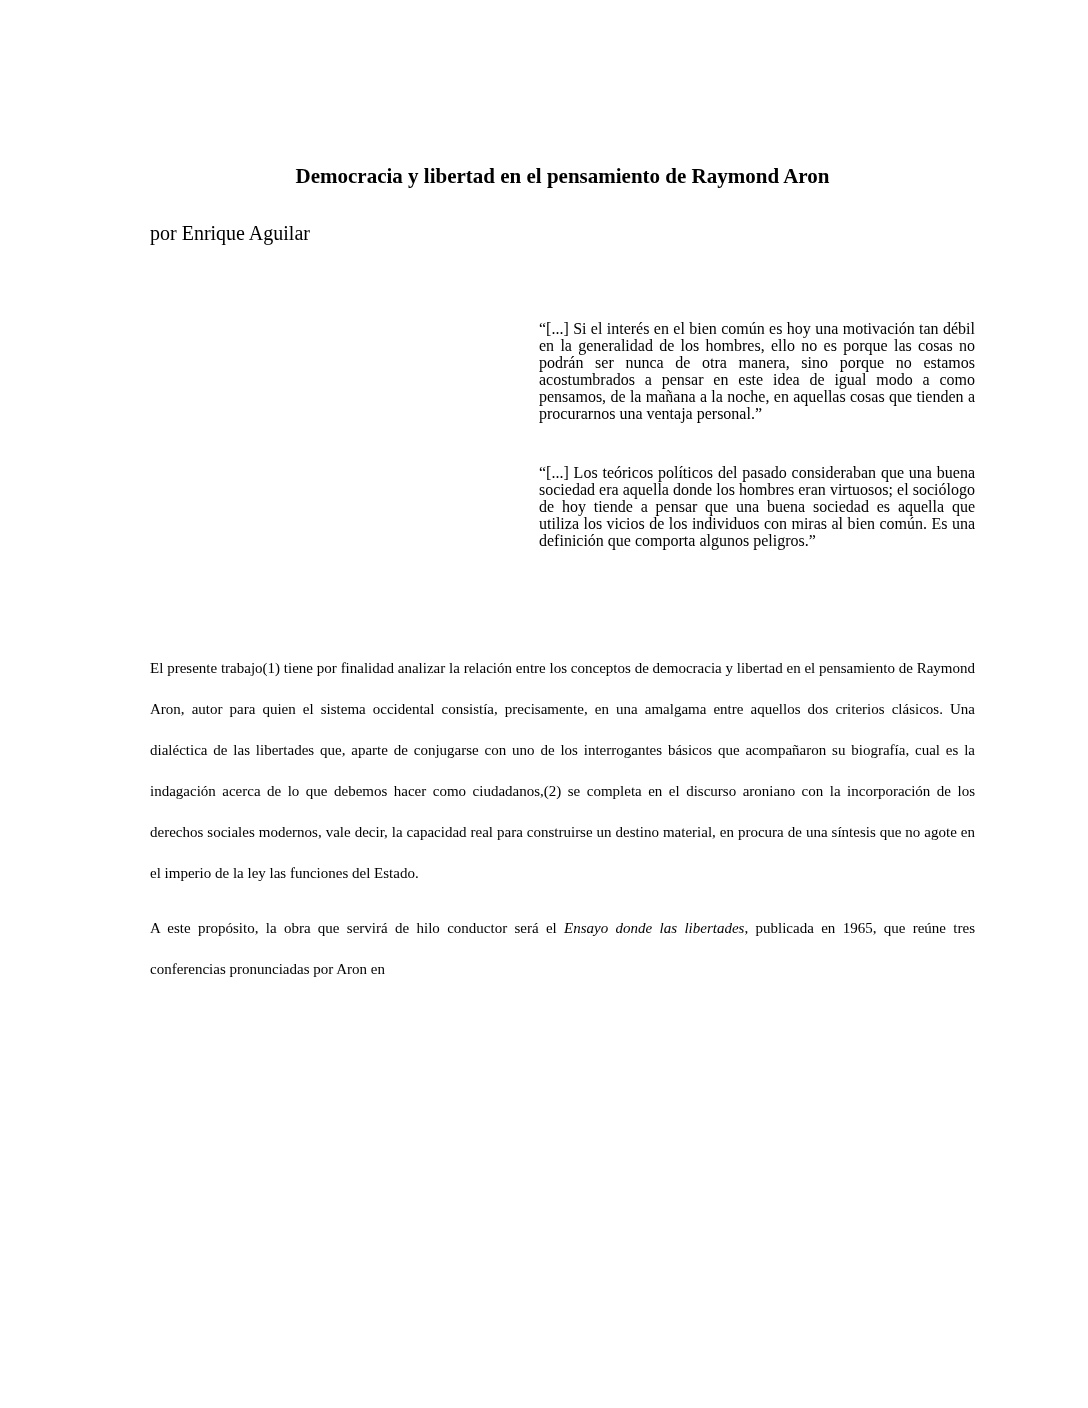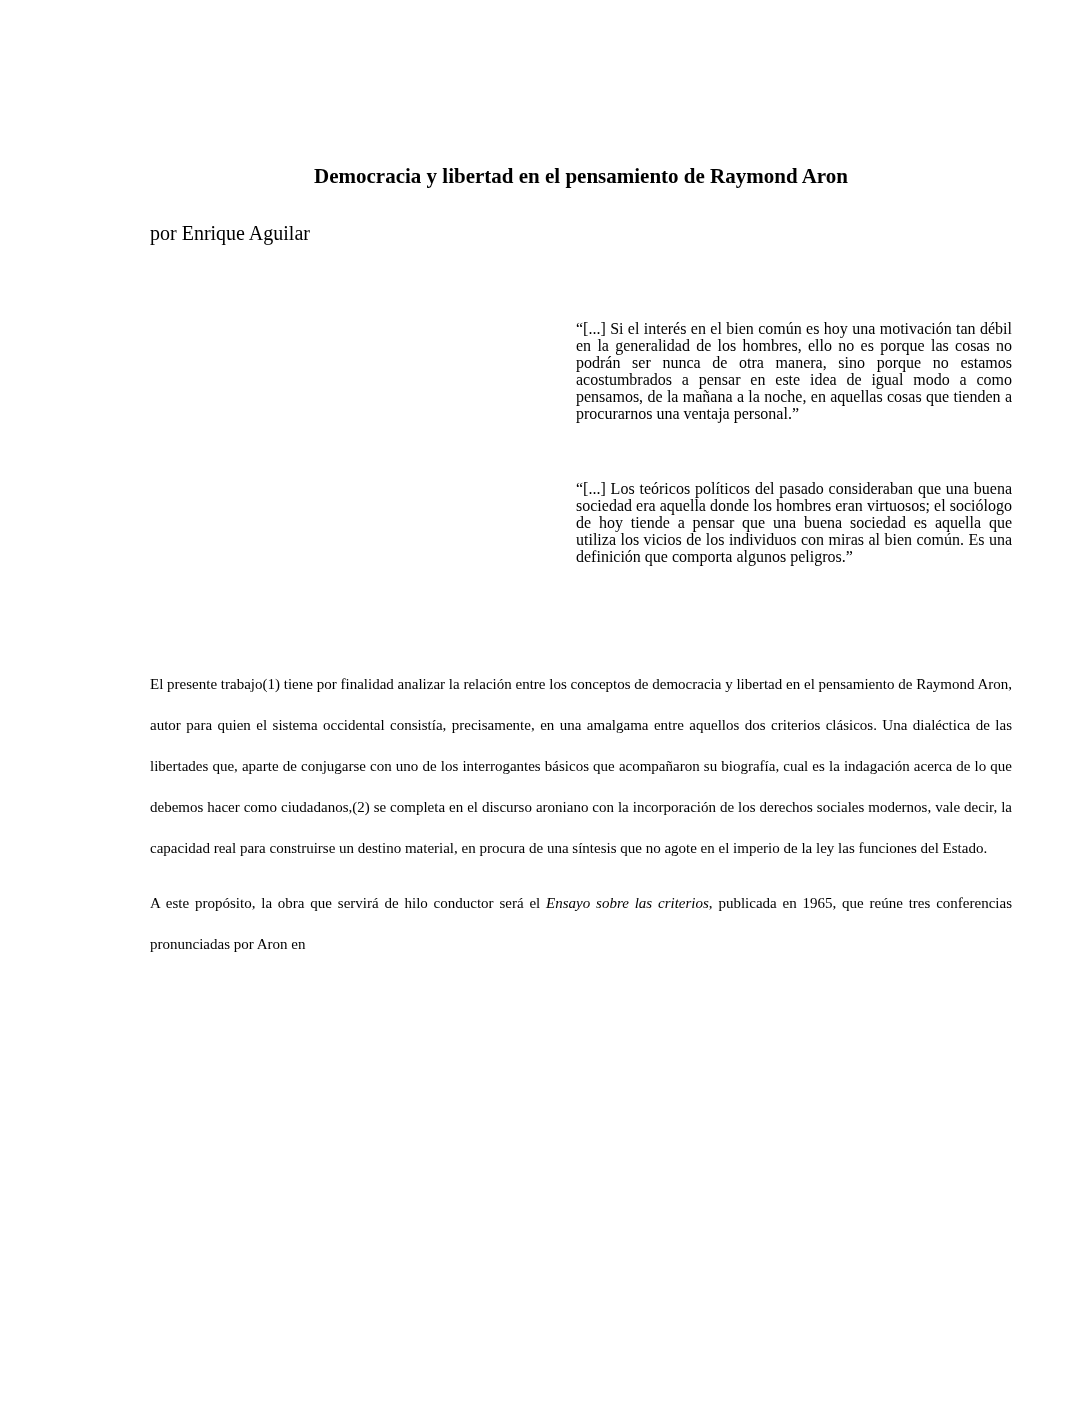--- a/index.html
+++ b/index.html
@@ -8,21 +8,21 @@
     background: #ffffff;
   }
   .page {
     position: relative;
     width: 1088px;
     height: 1011px;
     box-sizing: border-box;
     background: #ffffff;
     color: #000000;
     font-family: "Liberation Serif", serif;
-    padding: 162px 76px 0 150px;
+    padding: 162px 113px 0 150px;
     overflow: hidden;
   }
   .doc-title {
     margin: 0;
     font-size: 21px;
     line-height: 28px;
     font-weight: bold;
     text-align: center;
   }
   .byline {
@@ -33,21 +33,21 @@
   }
   .epigraph {
     width: 436px;
     margin-left: auto;
     margin-right: 0;
   }
   .epigraph-first {
     margin-top: 74px;
   }
   .epigraph-second {
-    margin-top: 58px;
+    margin-top: 42px;
   }
   .epigraph-quote {
     margin: 0;
     font-size: 16px;
     line-height: 17px;
     text-align: justify;
   }
   .epigraph-attribution {
     margin-top: 11px;
     font-size: 17px;
@@ -79,16 +79,16 @@
   <div class="epigraph epigraph-first">
     <p class="epigraph-quote">“[...] Si el interés en el bien común es hoy una motivación tan débil en la generalidad de los hombres, ello no es porque las cosas no podrán ser nunca de otra manera, sino porque no estamos acostumbrados a pensar en este idea de igual modo a como pensamos, de la mañana a la noche, en aquellas cosas que tienden a procurarnos una ventaja personal.”</p>
   </div>
 
   <div class="epigraph epigraph-second">
     <p class="epigraph-quote">“[...] Los teóricos políticos del pasado consideraban que una buena sociedad era aquella donde los hombres eran virtuosos; el sociólogo de hoy tiende a pensar que una buena sociedad es aquella que utiliza los vicios de los individuos con miras al bien común. Es una definición que comporta algunos peligros.”</p>
   </div>
 
   <div class="body-text">
     <p>El presente trabajo(1) tiene por finalidad analizar la relación entre los conceptos de democracia y libertad en el pensamiento de Raymond Aron, autor para quien el sistema occidental consistía, precisamente, en una amalgama entre aquellos dos criterios clásicos. Una dialéctica de las libertades que, aparte de conjugarse con uno de los interrogantes básicos que acompañaron su biografía, cual es la indagación acerca de lo que debemos hacer como ciudadanos,(2) se completa en el discurso aroniano con la incorporación de los derechos sociales modernos, vale decir, la capacidad real para construirse un destino material, en procura de una síntesis que no agote en el imperio de la ley las funciones del Estado.</p>
-    <p><span>A este propósito, la obra que servirá de hilo conductor será el </span><span class="italic">Ensayo sobre las criterios</span><span>, publicada en 1965, que reúne tres conferencias pronunciadas por Aron en</span></p>
+    <p><span>A este propósito, la obra que servirá de hilo conductor será el </span><span class="italic">Ensayo donde las libertades</span><span>, publicada en 1965, que reúne tres conferencias pronunciadas por Aron en</span></p>
   </div>
 
 </div>
 
 </body></html>

